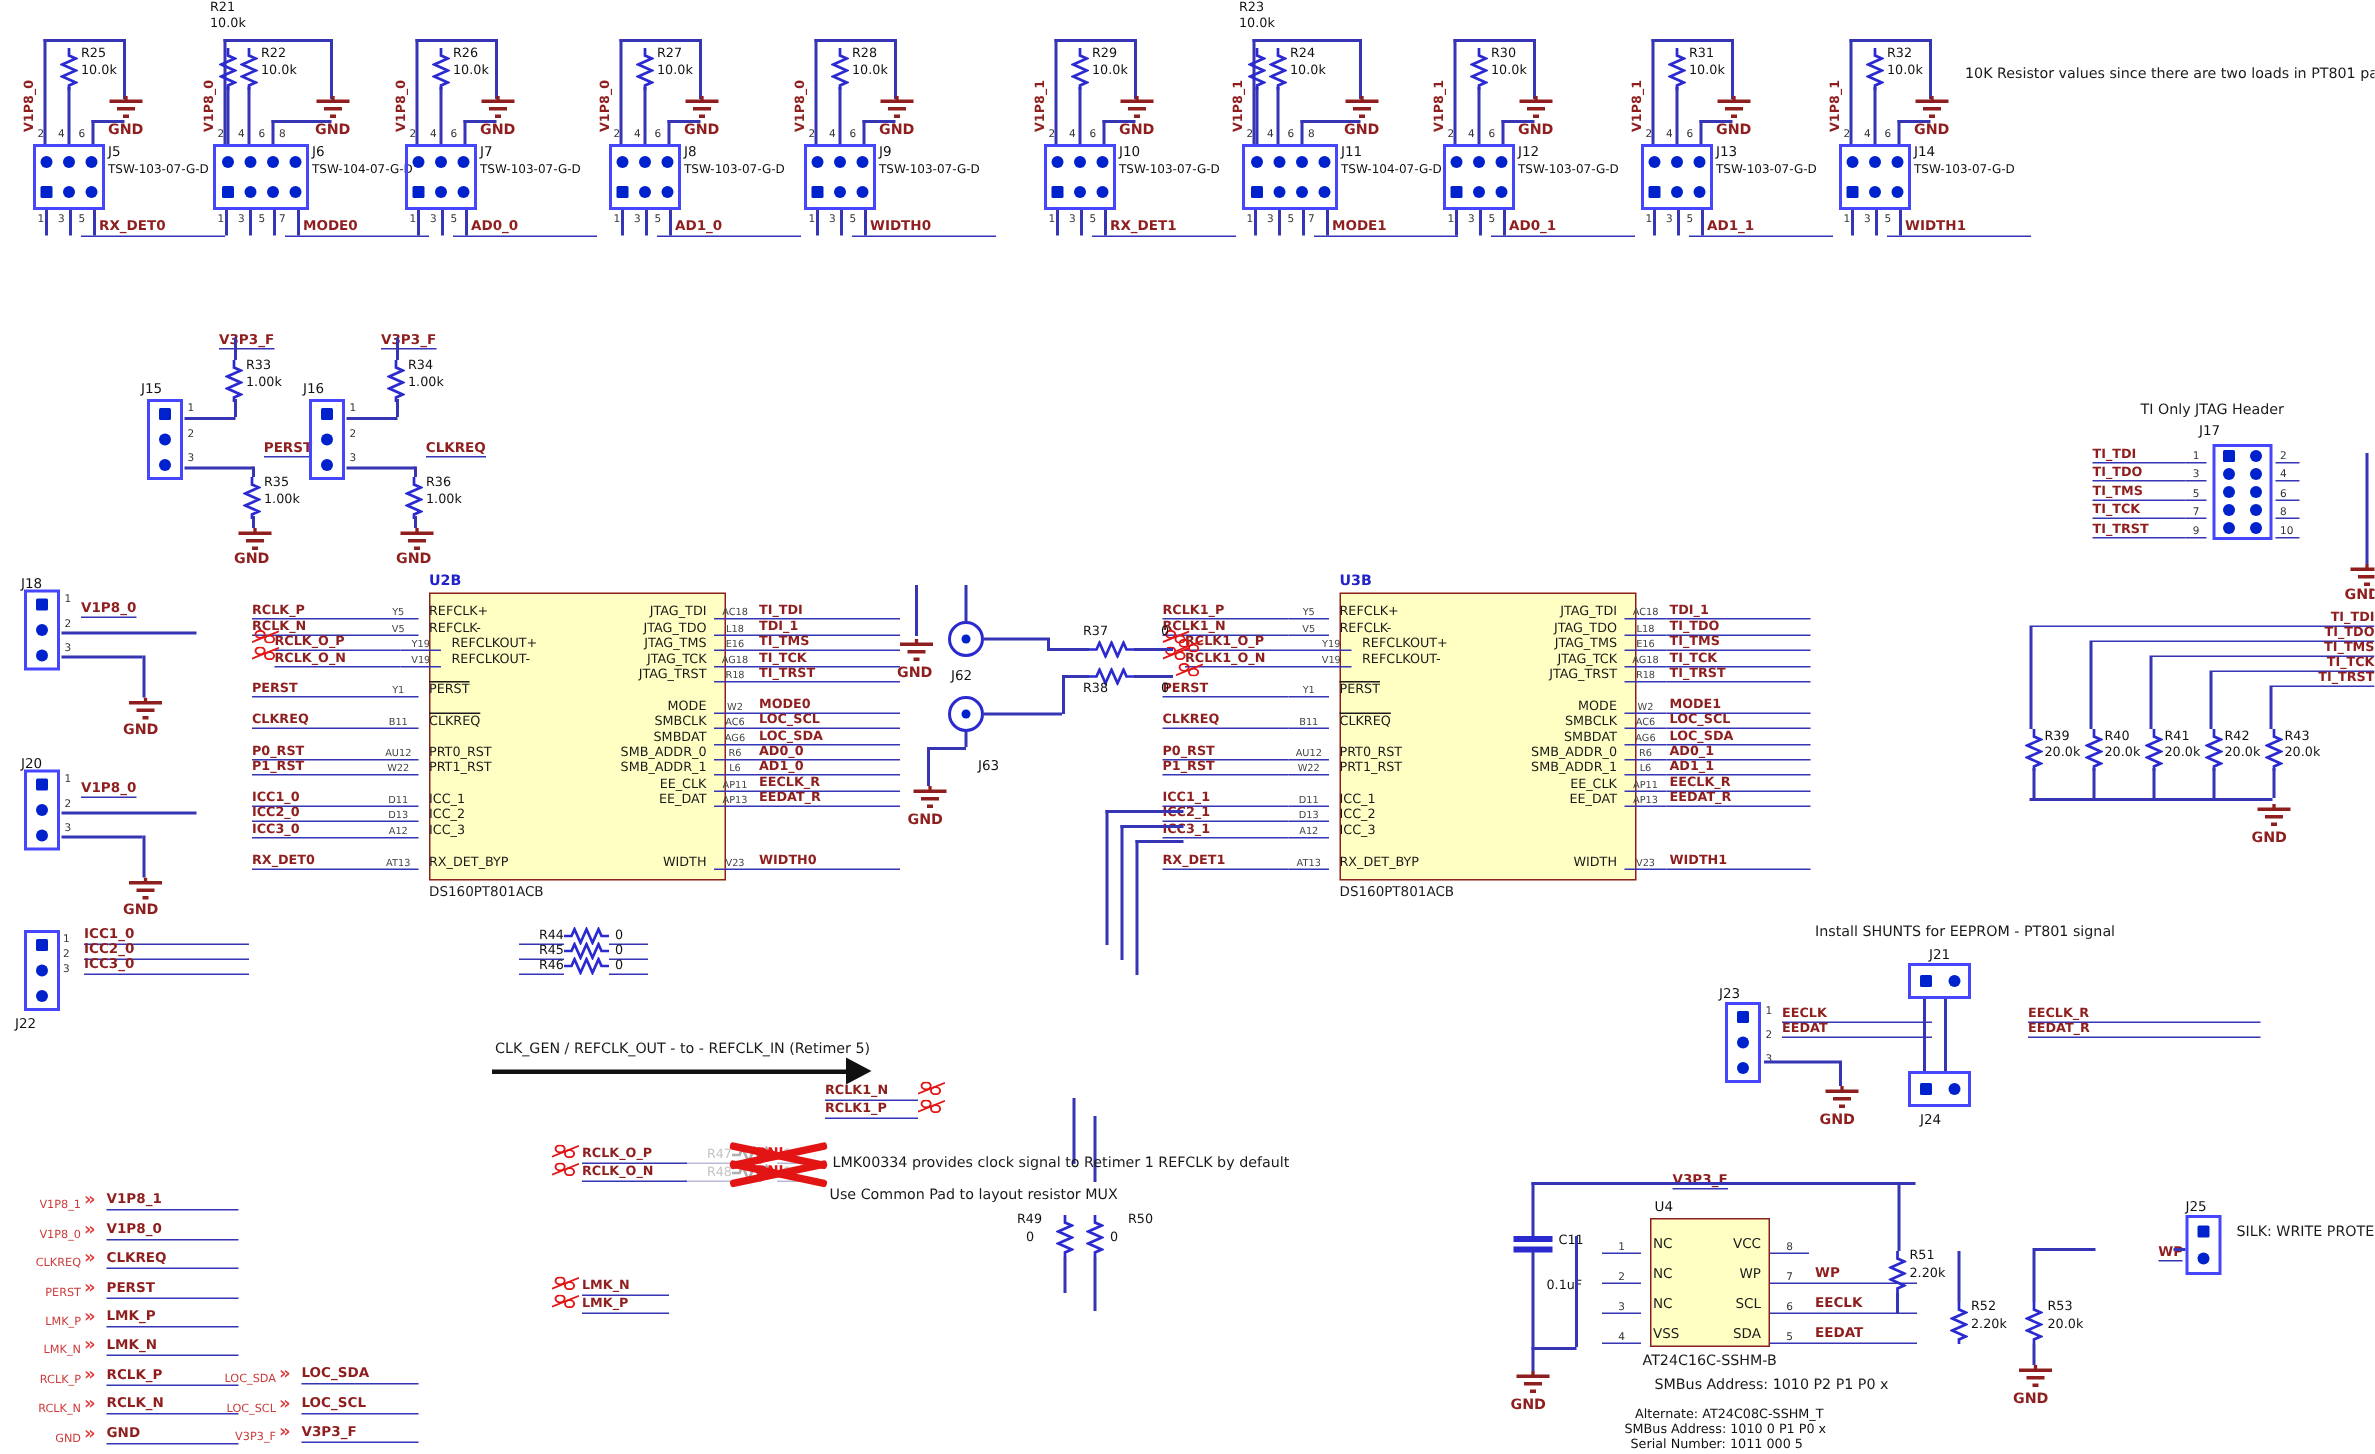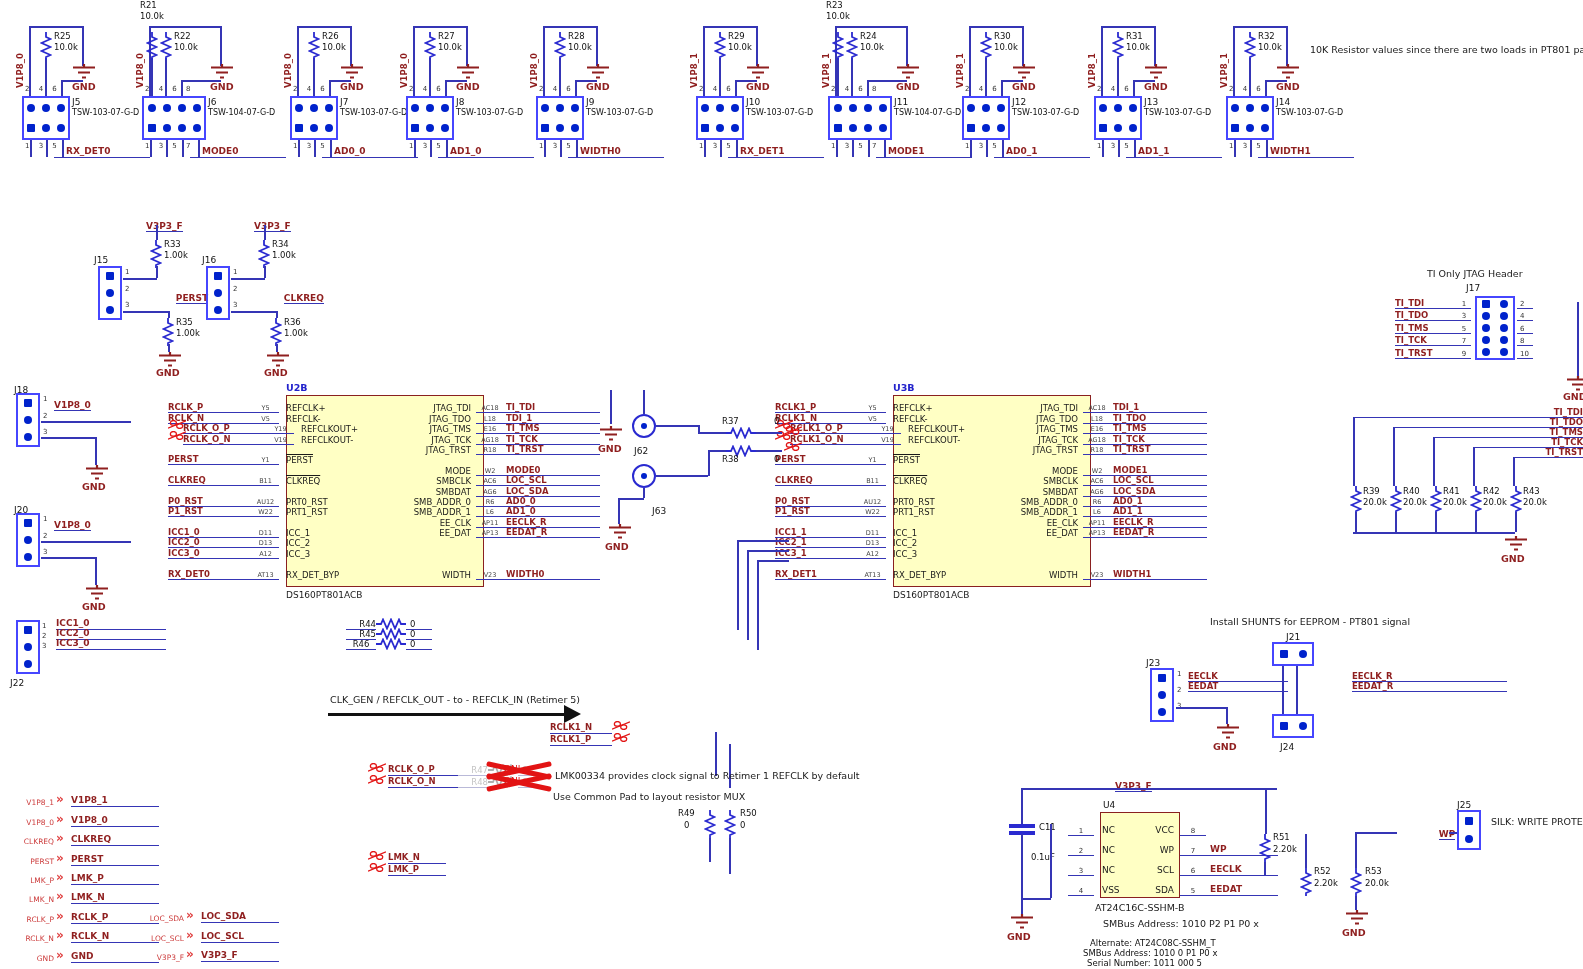--- a/index.html
+++ b/index.html
@@ -24,29 +24,29 @@
 .hc{position:absolute;border:2px solid #4646ff;display:flex;flex-direction:row;justify-content:space-around;align-items:center}
 .jgb{position:absolute;border:2px solid #4646ff;display:grid;grid-template-columns:1fr 1fr;justify-items:center;align-items:center}
 .cox{position:absolute;width:24px;height:24px;border:2.5px solid #2a2ad0;border-radius:50%}
 .cox::after{content:"";position:absolute;left:7px;top:7px;width:6px;height:6px;border-radius:50%;background:#0022cc}
 .cb{position:absolute;width:26px;height:3.5px;background:#2a2ad0}
 .pch{width:15px;flex:none}.pch::after{content:"»";color:#e04040;font-weight:bold;font-size:12px;letter-spacing:-1px}
 .ptag{font-size:7.5px;color:#cc3b3b;text-align:right;padding-right:2px;white-space:nowrap}
 .xm{position:absolute;height:14px;pointer-events:none}
 .xm::before,.xm::after{content:"";position:absolute;left:0;top:5px;width:100%;height:4.5px;background:#e21414;border-radius:2px}
 .xm::before{transform:rotate(12deg)}.xm::after{transform:rotate(-12deg)}
-.dnit{position:absolute;color:#e21414;font-weight:normal;font-size:9px}
+.dnit{position:absolute;color:#e21414;font-weight:bold;font-size:9px}
 .greyz{filter:grayscale(1) opacity(.4)}
 .greyt{color:#c4c4c4}
 .bar{text-decoration:overline}
 .arrline{position:absolute;background:#111;height:2.5px}
 .arrhead{position:absolute;width:0;height:0;border-left:17px solid #111;border-top:9px solid transparent;border-bottom:9px solid transparent}
 
 .jrow{position:absolute;left:0;top:0;width:1583px;height:180px}
-.jrow>div:nth-of-type(1){left:20px}.jrow>div:nth-of-type(2){left:140px}.jrow>div:nth-of-type(3){left:288px}
+.jrow>div:nth-of-type(1){left:20px}.jrow>div:nth-of-type(2){left:140px}.jrow>div:nth-of-type(3){left:268px}
 .jrow>div:nth-of-type(4){left:404px}.jrow>div:nth-of-type(5){left:534px}.jrow>div:nth-of-type(6){left:694px}
 .jrow>div:nth-of-type(7){left:826px}.jrow>div:nth-of-type(8){left:960px}.jrow>div:nth-of-type(9){left:1092px}
 .jrow>div:nth-of-type(10){left:1224px}
 .jb{position:absolute;top:0;width:132px;height:178px}
 .jb .rail{position:absolute;left:-5px;top:28px;height:60px;writing-mode:vertical-rl;transform:rotate(180deg);color:#8f1f1f;font-weight:bold;font-size:8.5px}
 .jb .rw{left:9px;top:26px;height:70px}
 .jb .tw{left:9px;top:26px;width:54px}
 .jb4 .tw{width:72px}
 .jb .gd{left:62px;top:26px;height:40px}
 .jb4 .gd{left:80px}
@@ -1329,21 +1329,21 @@
           <use href="#rzh"></use>
         </svg>
       <span class="rlbl" style="width:26px;border-bottom:1.6px solid #3535b5;padding-left:4px">0</span>
       <span style="flex:1;border-bottom:1.6px solid #3535b5;height:9px"></span>
     </div>
 
     <div class="prow" style="height:10px">
       <span class="sm" style="width:14px">3</span>
       <span class="nl" style="width:110px">ICC3_0</span>
       <span style="width:180px;border-bottom:1.6px solid #3535b5;height:9px"></span>
-      <span class="rlbl" style="width:30px;border-bottom:1.6px solid #3535b5;text-align:center">R46</span>
+      <span class="rlbl" style="width:30px;border-bottom:1.6px solid #3535b5;text-align:right">R46</span>
       <svg class="rzh" style="width:30px;height:12px;flex:none">
           <use href="#rzh"></use>
         </svg>
       <span class="rlbl" style="width:26px;border-bottom:1.6px solid #3535b5;padding-left:4px">0</span>
       <span style="flex:1;border-bottom:1.6px solid #3535b5;height:9px"></span>
     </div>
     </div>
 </div>
 <i class="w wv" style="left:737px;top:540px;height:90px"></i>
 <i class="w wv" style="left:747px;top:550px;height:90px"></i>
@@ -1452,21 +1452,21 @@
     </div>
     </div>
   <svg class="rz abs" style="left:404px;top:116px">
       <use href="#rzv"></use>
     </svg>
   <svg class="rz abs" style="left:424px;top:116px">
       <use href="#rzv"></use>
     </svg>
   <span class="rlbl abs" style="left:378px;top:114px">R49</span>
   <span class="rlbl abs" style="left:384px;top:126px">0</span>
-  <span class="rlbl abs" style="left:440px;top:114px">R50</span>
+  <span class="rlbl abs" style="left:452px;top:114px">R50</span>
   <span class="rlbl abs" style="left:440px;top:126px">0</span>
   <i class="w wv" style="left:409px;top:144px;height:24px"></i>
   <i class="w wv" style="left:429px;top:144px;height:36px"></i>
   <div class="abs" style="left:68px;top:158px;width:350px" data-repeat="clk.lmk">
 
   <div class="prow">
         <span class="dfw" style="width:20px;flex:none"><svg class="df">
             <use href="#dfp"></use>
           </svg></span>
         <span class="nl" style="width:58px">LMK_N</span>

